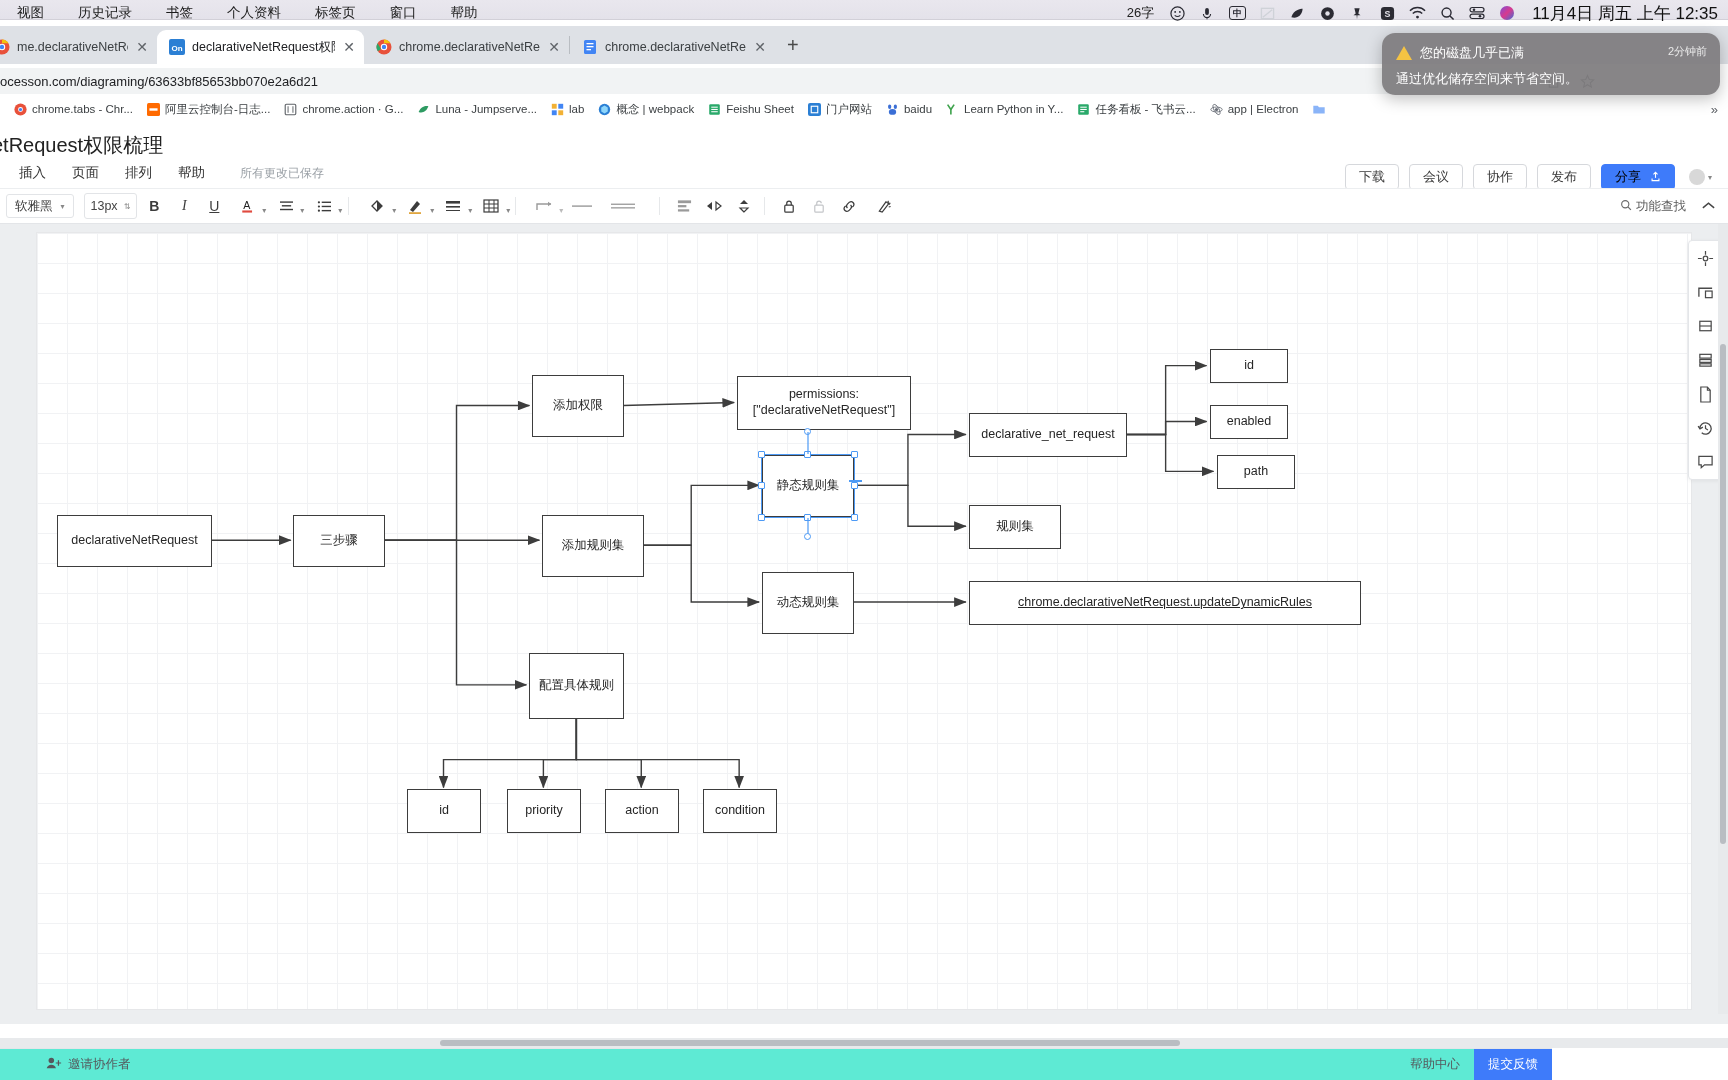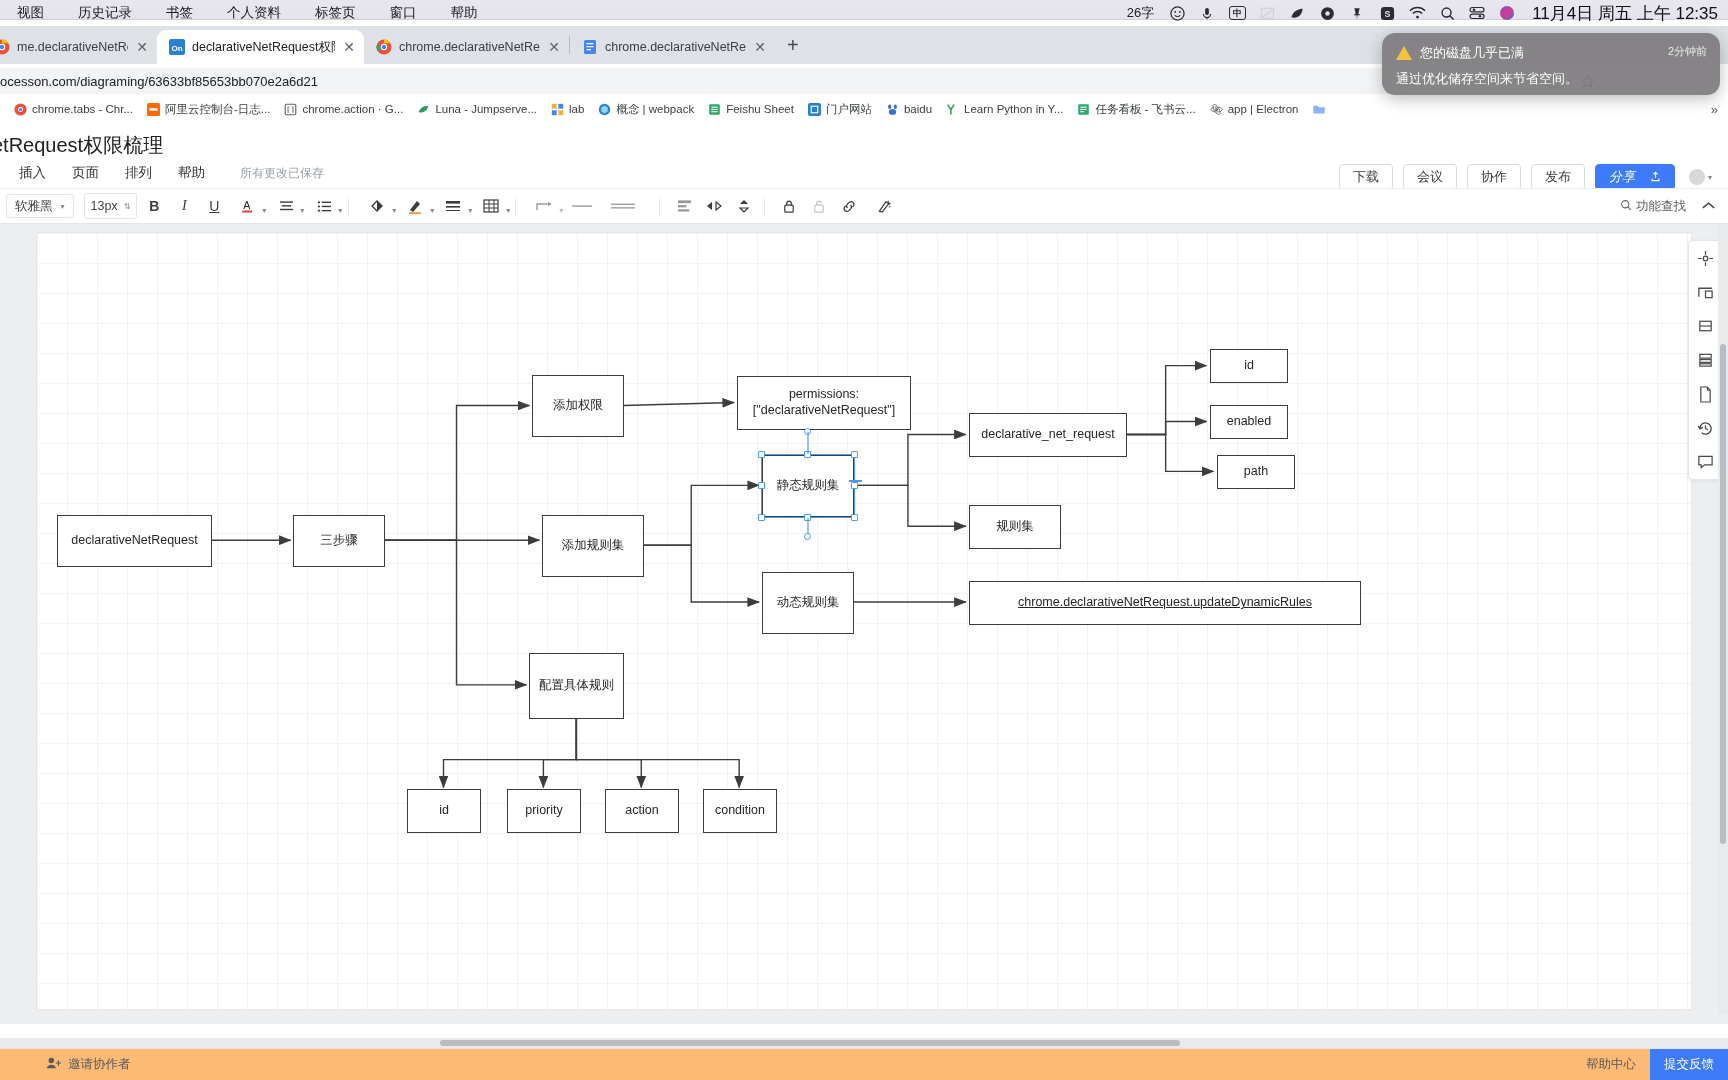--- a/index.html
+++ b/index.html
@@ -99,21 +99,21 @@
   }
   #menu-row { position:absolute; left: 6px; top: 44px; display:flex; align-items:center; font-size: 13.5px; color:#333; }
   #menu-row .mitem { padding: 0 13px; cursor: default; }
   #saved-note { margin-left: 22px; font-size: 12px; color: #9aa0a6; }
 
   #header-actions { position:absolute; right: 16px; top: 28px; display:flex; align-items:center; gap: 10px; margin-top: 16px; }
   .hbtn {
     min-width: 46px; height: 26px; padding: 0 13px; border: 1px solid #d6d8dc; border-radius: 4px;
     background: #fff; font-size: 13px; color: #3a3a3a; display:flex; align-items:center; justify-content:center;
   }
-  .hbtn.primary { background: #3e7bfa; border-color:#3e7bfa; color:#ffffff; gap:15px;font-style:italic; }
+  .hbtn.primary { background: #3e7bfa; border-color:#3e7bfa; color:#000000; gap:9px; }
   .avatar-chip { display:flex; align-items:center; gap:3px; margin-left: 4px; color:#666; font-size: 11px;}
   .avatar-dot { width: 16px; height:16px; border-radius:50%; background:#d8d8d8; }
 
   
   #fmt-toolbar {
     position:absolute; left:0; top: 68px; width: 1728px; height: 36px;
     border-top: 1px solid #eceef0; border-bottom: 1px solid #e3e5e8;
     background: #fff; display:flex; align-items:center; font-size: 13px; color:#444;
   }
   .fsel {
@@ -173,21 +173,21 @@
   .rail-btn { width: 26px; height: 22px; display:flex;align-items:center;justify-content:center; color:#4a4a4a; }
 
   
   #hscroll { position:absolute; left: 0; bottom: 0; width: 1728px; height: 10px; background: #e8eaec; }
   #hscroll .thumb { position:absolute; left: 440px; top: 2px; width: 740px; height: 6px; background:#b9bdc2; border-radius:3px; }
   #vscroll { position:absolute; right: 0; top: 104px; width: 10px; height: 790px; background:#e8eaec; }
   #vscroll .thumb { position:absolute; left: 2px; top: 120px; width: 6px; height: 500px; background:#b9bdc2; border-radius:3px; }
 
   
   #bottombar {
-    position:absolute; left:0; bottom: 0; width: 1728px; height: 32px; background:#fdba74;
+    position:absolute; left:0; bottom: 0; width: 1552px; height: 32px; background:#5eead4;
     border-top:1px solid #e4e6e9; display:flex; align-items:center; font-size: 12.5px; color:#55585c;
   }
   #invite { display:flex; align-items:center; gap:6px; padding-left: 46px; }
   #bottom-right { margin-left:auto; display:flex; align-items:center; }
   #help-center { padding: 0 14px; color:#55585c; }
   #feedback { background:#3e7bfa; color:#fff; height:32px; display:flex;align-items:center; padding: 0 14px; }
 </style>
 </head>
 <body>
 

